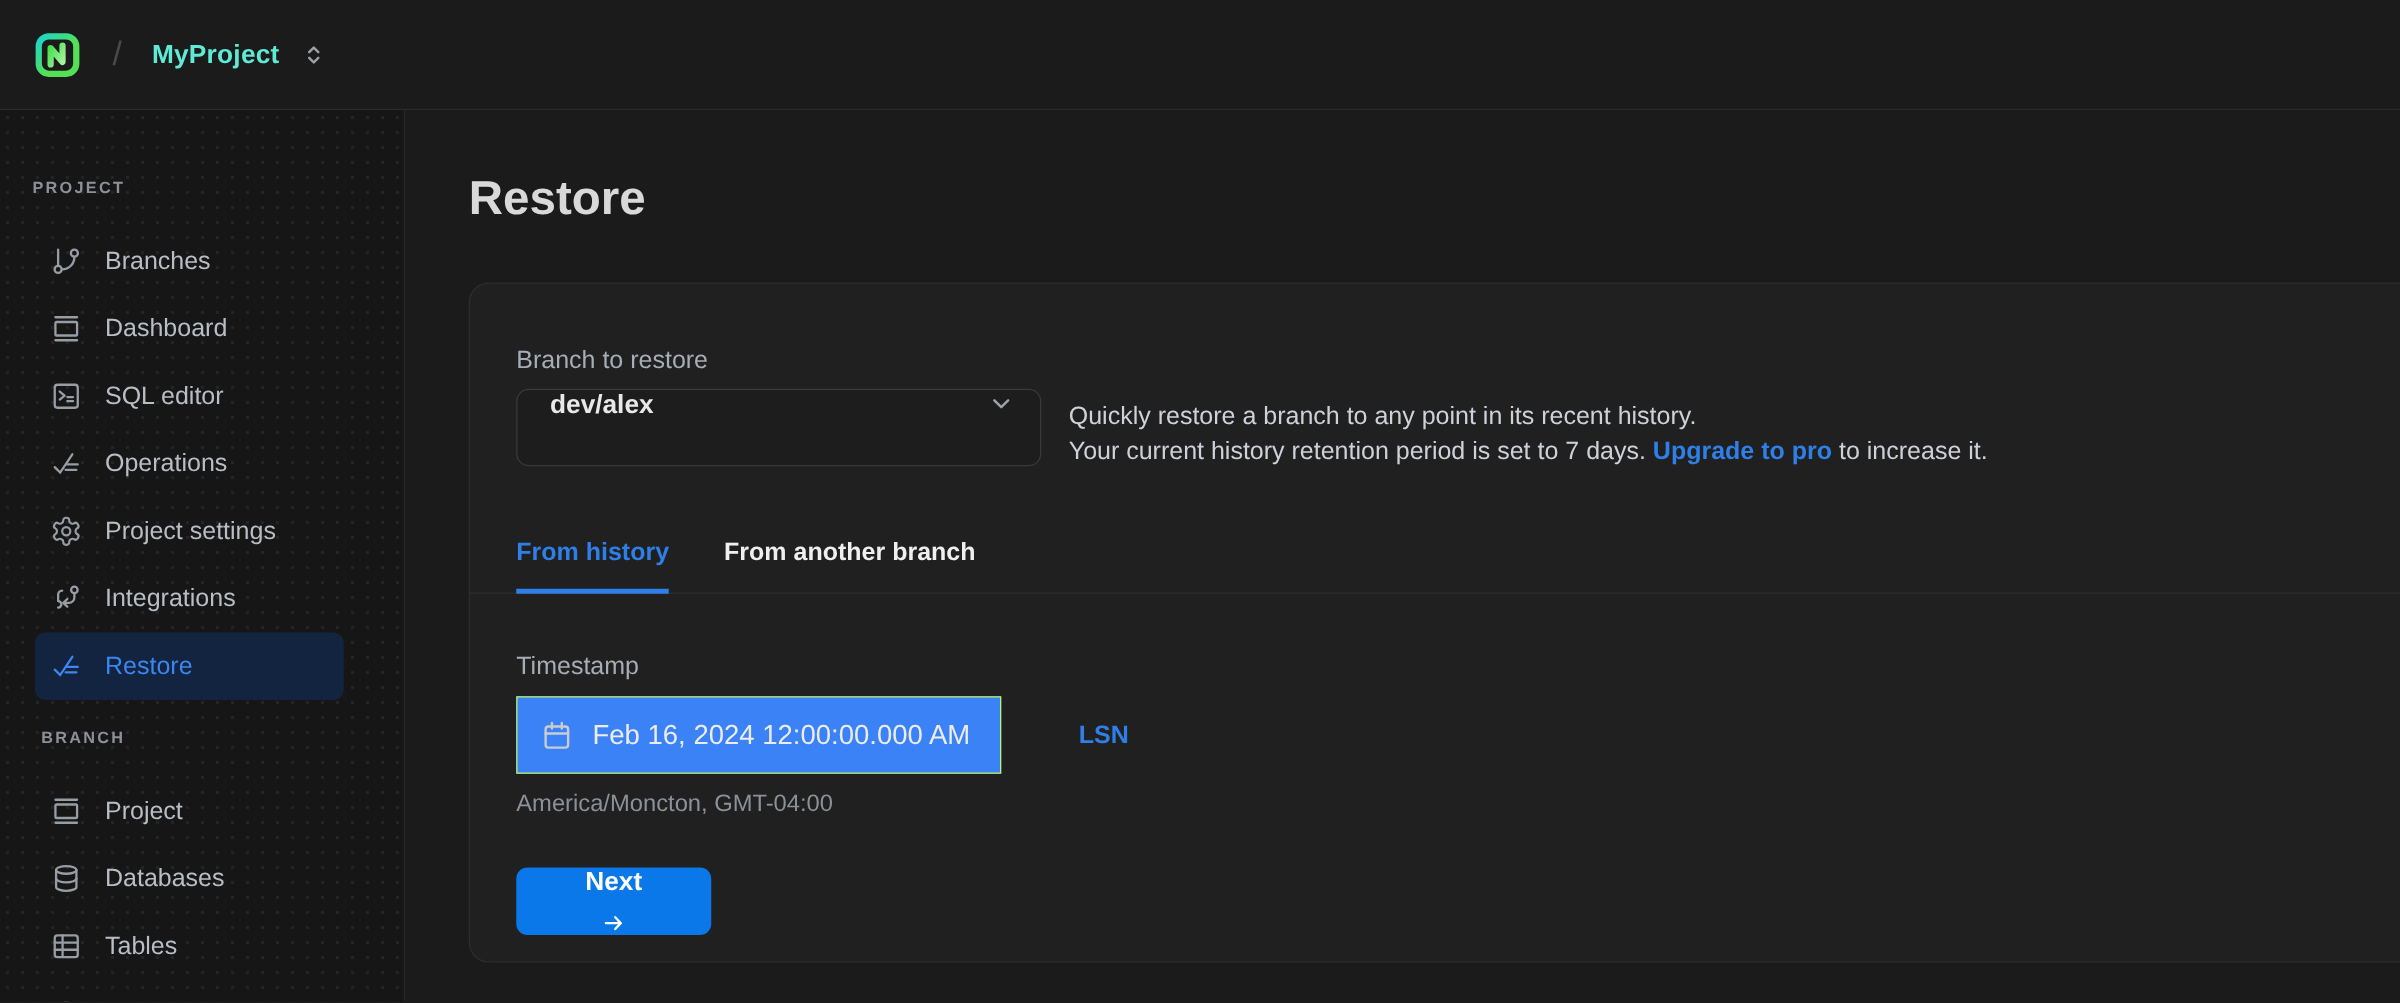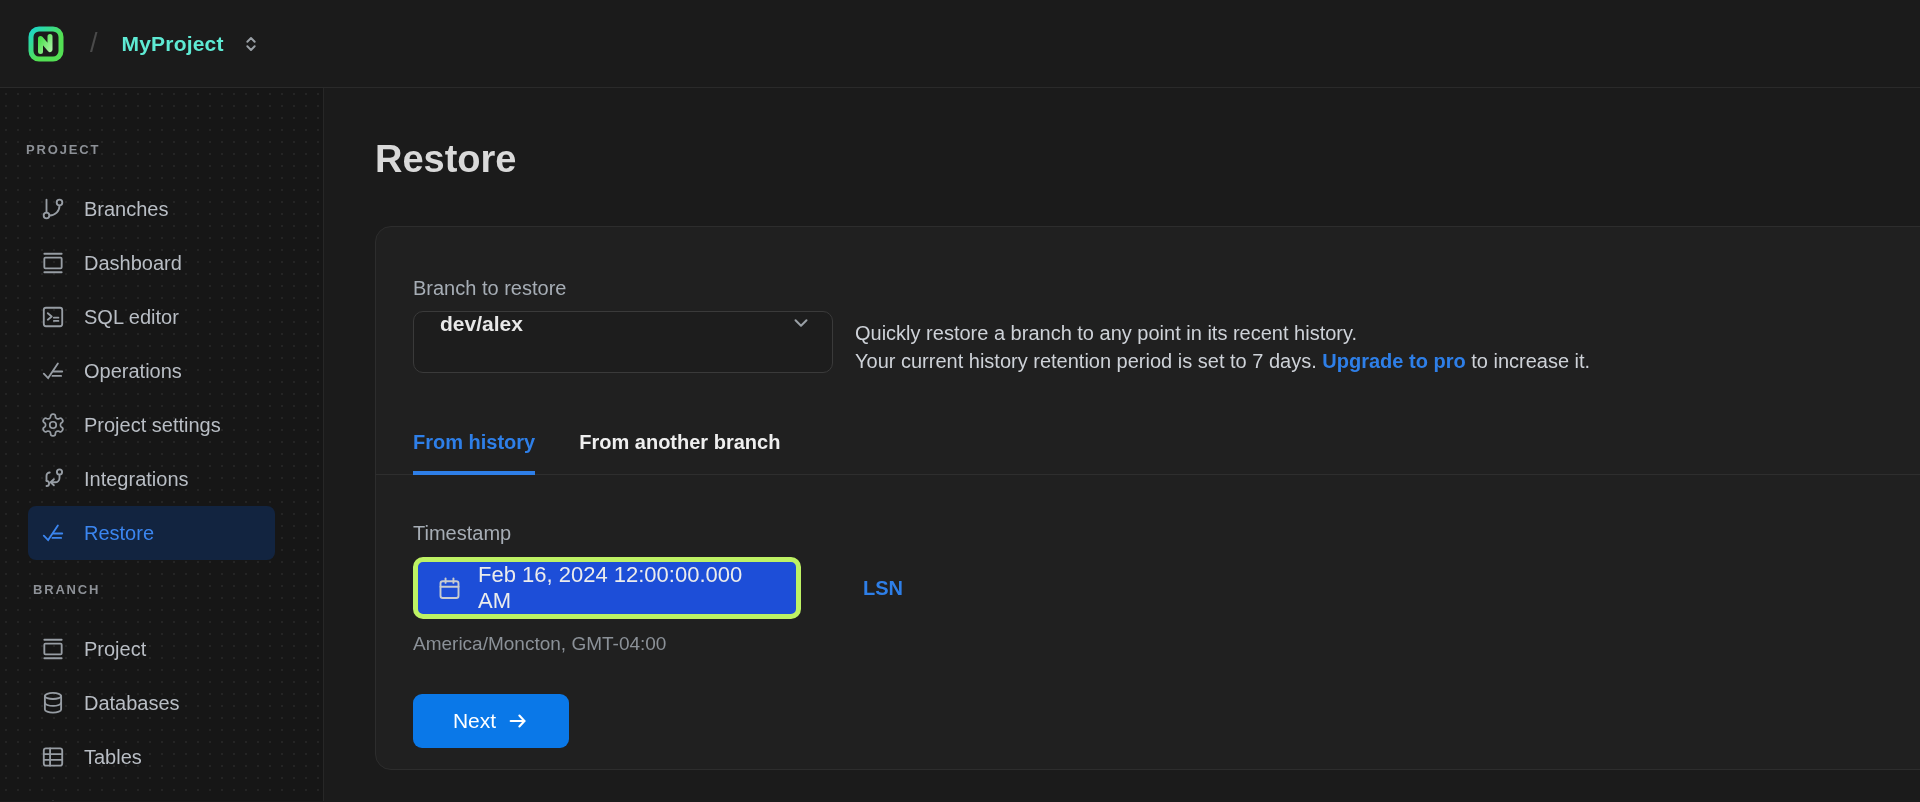--- a/index.html
+++ b/index.html
@@ -53,32 +53,32 @@
   .desc a { color:#2e7fe8; font-weight:700; text-decoration:none; cursor:pointer; }
 
   .tabs { display:flex; gap:44px; margin:53px 0 0 -37px; padding-left:37px;
     border-bottom:1px solid #2e2e2e; }
   .tab { font-size:20px; line-height:28px; font-weight:700; padding-bottom:15px;
     color:#efefef; cursor:pointer; border-bottom:4px solid transparent; margin-bottom:-1px; }
   .tab.active { color:#2e7fe8; border-bottom-color:#2e7fe8; }
 
   .ts-label { margin-top:46px; }
   .input-row { display:flex; align-items:center; gap:25px; margin-top:12px; }
-  .date-input { width:388px; height:62px; background:#1d4ed8; border:5px solid #bef264;
-    border-radius:10px; display:flex; align-items:center; padding:0 18px; gap:15px;
+  .date-input { width:388px; height:62px; background:#3b82f6; border:1px solid #bef264;
+    border-radius:0; display:flex; align-items:center; padding:0 18px; gap:15px;
     cursor:text; }
   .date-input svg { width:27px; height:27px; color:#c9ccd0; flex:0 0 27px; }
   .date-input .value { font-size:22px; color:#ececec; }
   .lsn-link { font-size:20px; font-weight:700; color:#2e7fe8; cursor:pointer; text-decoration:none;margin-left:37px; }
 
   .tz { margin-top:13px; font-size:19px; line-height:24px; color:#8b9198; }
 
   .next-btn { margin-top:38px; width:156px; height:54px; background:#0a78e8; border:none;
     border-radius:9px; display:flex; align-items:center; justify-content:center; gap:11px;
-    color:#ffffff; font-size:21px; font-weight:400; font-family:inherit; cursor:pointer; }
+    color:#ffffff; font-size:21px; font-weight:700; font-family:inherit; cursor:pointer;flex-direction:column; }
   .next-btn svg { width:22px; height:22px; }
 </style>
 </head>
 <body>
 
 <header class="topbar">
   <svg class="logo" viewBox="0 0 36 36" fill="none">
     <defs>
       <linearGradient id="lg1" x1="0" y1="0" x2="1" y2="1">
         <stop offset="0" stop-color="#1bd6c9"></stop>

